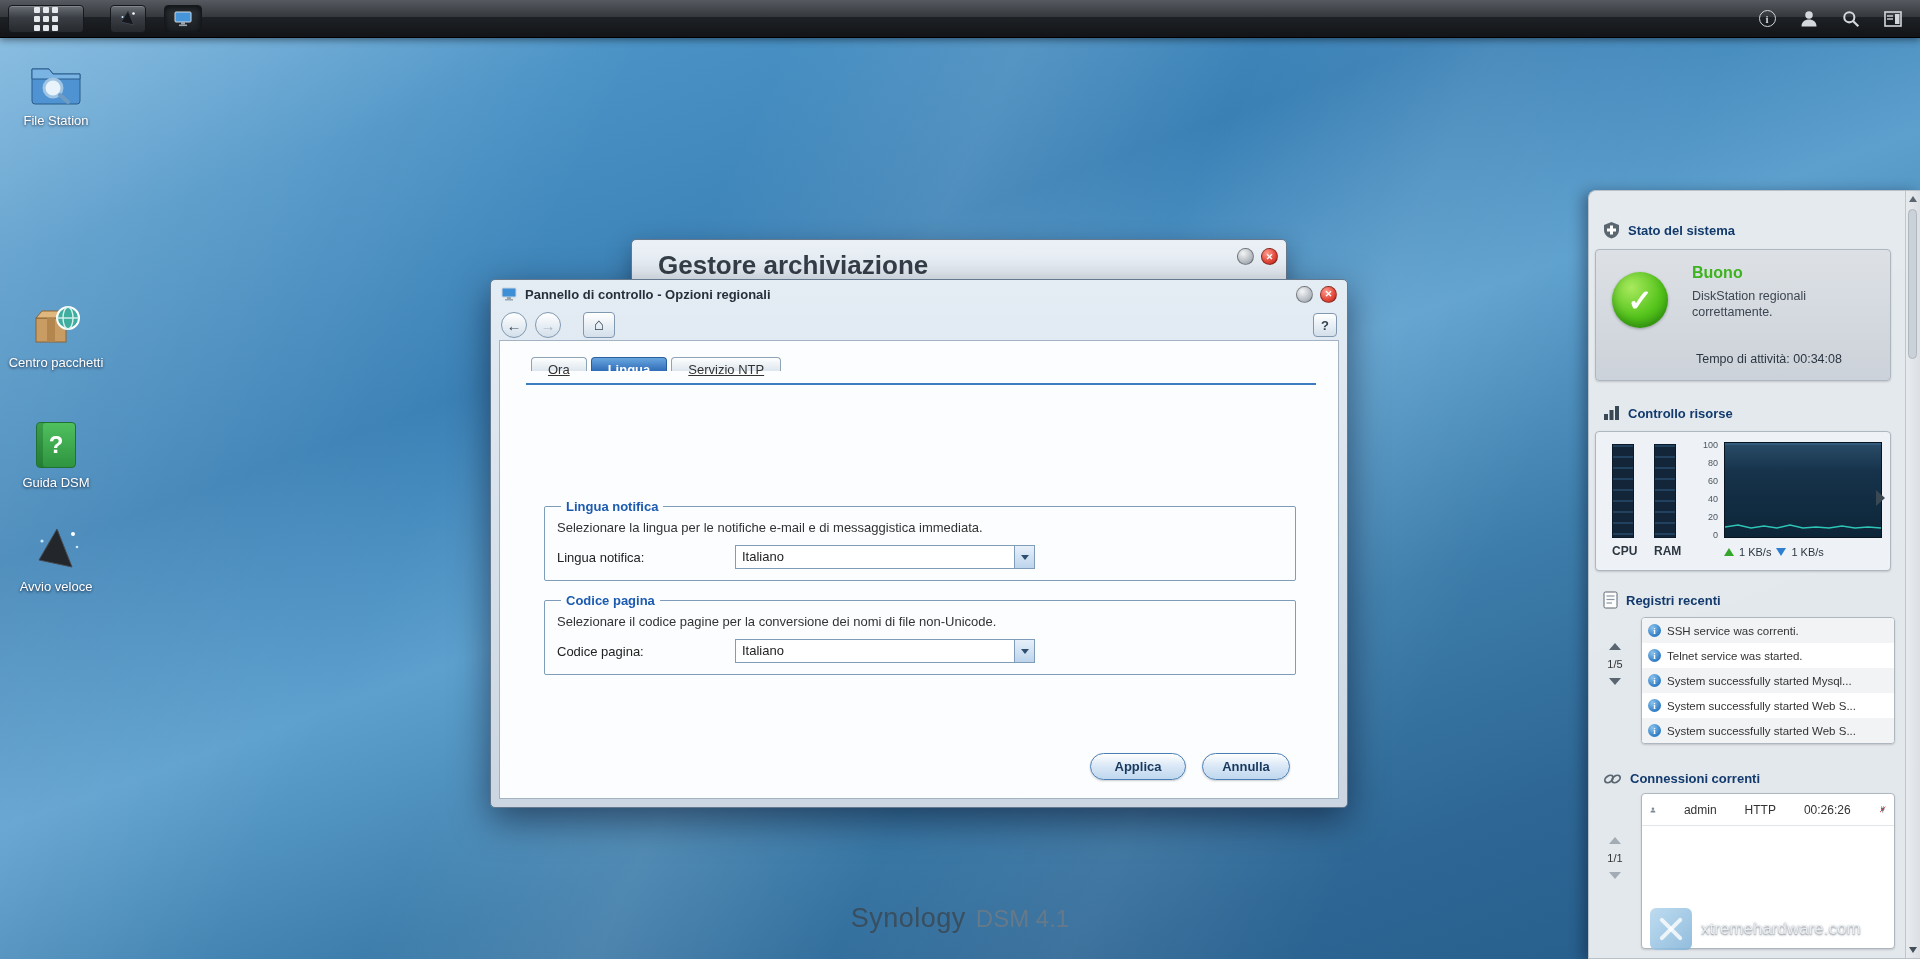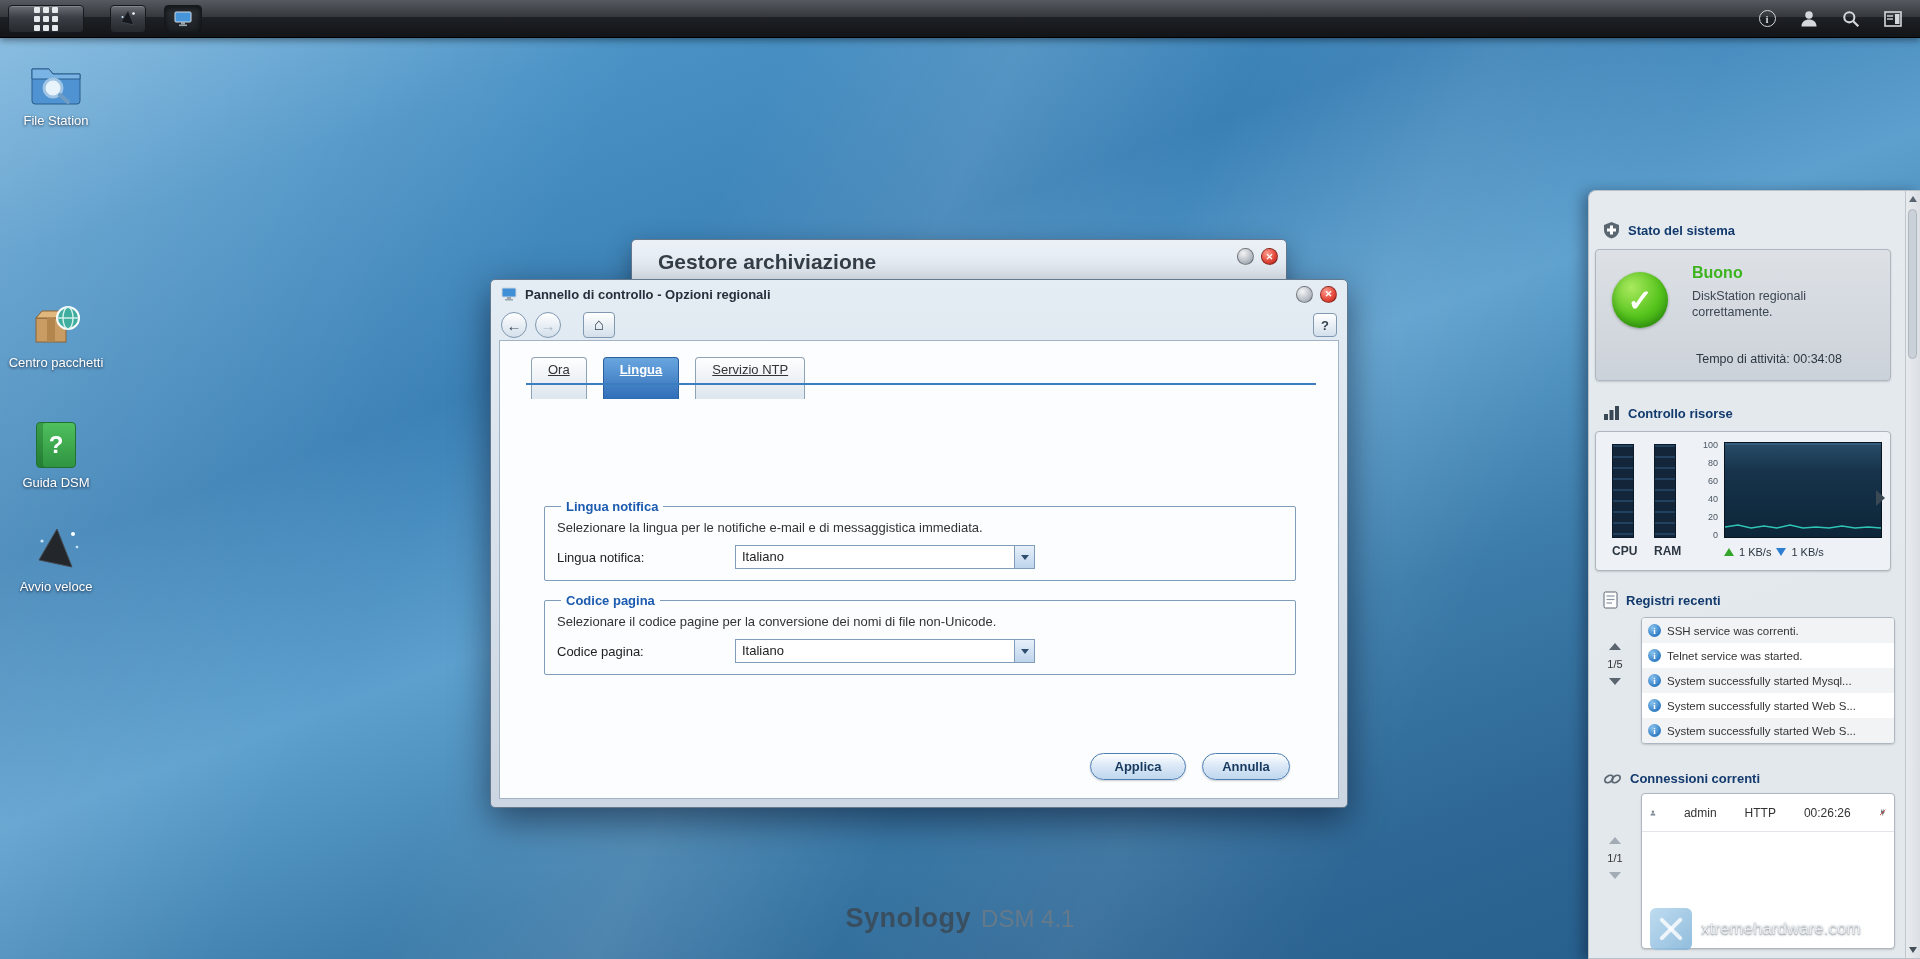--- a/index.html
+++ b/index.html
@@ -36,37 +36,37 @@
   
   .dicon { position:absolute; left:6px; width:100px; z-index:5; display:flex; flex-direction:column;
     align-items:center; cursor:pointer; }
   .tile { width:62px; height:54px; display:flex; align-items:center; justify-content:center; }
   .dlabel { margin-top:3px; color:#fff; font-size:13px; line-height:1.2; text-align:center;
     text-shadow:0 1px 3px rgba(0,10,30,.8); }
 
   
   .wallmark { position:absolute; top:903px; left:50%; transform:translateX(-50%); z-index:2;
     display:flex; align-items:baseline; gap:10px; white-space:nowrap; }
-  .wallmark .brand { font-size:27px; font-weight:bold; color:rgba(58,72,84,.85); letter-spacing:.5px; }
+  .wallmark .brand { font-size:27px; font-weight:normal; color:rgba(58,72,84,.85); letter-spacing:.5px; }
   .wallmark .ver { font-size:24px; color:rgba(108,122,134,.85); }
 
   
   .window { position:absolute; border:1px solid #64798d; border-radius:5px;
     background: linear-gradient(#e4ecf4, #cbd6e2); }
   .sphere { width:17px; height:17px; border-radius:50%; display:inline-flex; align-items:center;
     justify-content:center; border:1px solid rgba(0,0,0,.35); cursor:pointer; }
   .sphere.gray { background: radial-gradient(circle at 35% 30%, #f4f5f6, #b9bfc6 60%, #8e96a0); }
   .sphere.red { background: radial-gradient(circle at 35% 30%, #ff9d8f, #e4473a 58%, #ad2317);
     color:#fff; font-size:9px; font-weight:bold; }
 
   
   #bg-window { left:631px; top:239px; width:656px; height:320px; z-index:30;
     background: linear-gradient(#eaf0f6 0%, #dde8f2 55%, #d2e0ee 100%);
     box-shadow:0 8px 24px rgba(0,0,20,.35); }
-  #bg-window .bw-heading { position:absolute; left:26px; top:10px; font-size:21px; font-weight:bold;
+  #bg-window .bw-heading { position:absolute; left:26px; top:10px; font-size:26px; font-weight:bold;
     color:#353f49; }
 
   
   #cp-window { left:490px; top:279px; width:858px; height:529px; z-index:40;
     box-shadow:0 12px 36px rgba(0,0,20,.5); }
   .titlebar { position:absolute; left:0; top:0; right:0; height:28px; display:flex;
     align-items:center; padding:0 10px; gap:8px; }
   .titlebar .title { font-size:13px; font-weight:bold; color:#26303a; }
   .titlebar .tb-spheres { margin-left:auto; display:flex; gap:7px; }
   .toolbar { position:absolute; left:0; top:28px; right:0; height:34px; display:flex;
@@ -77,21 +77,21 @@
   .nav-circle.disabled { color:#a9b7c5; cursor:default; }
   .home-btn { width:32px; height:26px; margin-left:22px; border-radius:4px; border:1px solid #8099b0;
     background:linear-gradient(#ffffff,#d3dfeb); color:#33424f; font-size:17px;
     display:flex; align-items:center; justify-content:center; cursor:pointer; }
   .help-btn { width:24px; height:24px; margin-left:auto; border-radius:4px; border:1px solid #8099b0;
     background:linear-gradient(#ffffff,#d3dfeb); color:#33424f; font-size:13px; font-weight:bold;
     display:flex; align-items:center; justify-content:center; cursor:pointer; }
   .inner { position:absolute; left:8px; right:8px; top:60px; bottom:8px;
     background:#fcfdfe; border:1px solid #a2b4c4; }
   .tabs { position:absolute; left:31px; top:16px; display:flex; }
-  .tab { height:42px; line-height:24px; padding:0 16px; margin-right:16px; font-size:13px; color:#333;
+  .tab { height:14px; line-height:24px; padding:0 16px; margin-right:4px; font-size:13px; color:#333;
     border:1px solid #8fa3b6; border-bottom:none; border-radius:4px 4px 0 0;
     background:linear-gradient(#fefefe,#dde6ee); cursor:pointer;text-decoration:underline; }
   .tab.active { background:linear-gradient(#69a6df,#2f6db8); color:#fff; font-weight:bold;
     border-color:#2a5f9e; }
   .tabline { position:absolute; left:26px; top:42px; width:790px; height:2px; background:#3c7dc0; }
   fieldset.fs { position:absolute; left:44px; width:752px; height:82px;
     border:1px solid #7f9db9; border-radius:2px; padding:4px 12px 6px 12px; background:#fcfdfe; }
   fieldset.fs legend { font-size:13px; font-weight:bold; color:#1c5bb0; padding:0 5px; margin-left:4px; }
   .fs-desc { font-size:13px; color:#333; margin-top:2px; }
   .fs-row { display:flex; align-items:center; margin-top:10px; }
@@ -154,21 +154,21 @@
   .wbox.logs { left:52px; width:254px; overflow:hidden; }
   .log-row { height:25px; display:flex; align-items:center; gap:6px; padding:0 6px; font-size:11.5px;
     color:#333; white-space:nowrap; overflow:hidden; }
   .log-row:nth-child(odd) { background:#f2f3f5; }
   .log-row:nth-child(even) { background:#ffffff; }
   .info-dot { flex:0 0 13px; width:13px; height:13px; border-radius:50%;
     background:radial-gradient(circle at 35% 30%, #8cc4ee, #2f7cc4 70%);
     color:#fff; font-size:9px; font-weight:bold; font-family:"Liberation Serif",serif;
     display:flex; align-items:center; justify-content:center; }
   .wbox.conns { left:52px; width:254px; background:#fff; }
-  .conn-row { height:38px; display:flex; align-items:center; gap:28px; padding:0 8px;
+  .conn-row { height:32px; display:flex; align-items:center; gap:28px; padding:0 8px;
     border-bottom:1px solid #e2e6ea; font-size:12px; color:#333; }
   .scrollbar { position:absolute; right:0; top:0; width:15px; height:100%;
     background:linear-gradient(90deg,#e8ebee,#dce0e5); border-left:1px solid #bfc6cd;
     border-radius:0 0 0 0; }
   .sb-up { position:absolute; top:5px; left:3px; width:0; height:0; border-left:4.5px solid transparent;
     border-right:4.5px solid transparent; border-bottom:6px solid #5a6570; cursor:pointer; }
   .sb-dn { position:absolute; bottom:5px; left:3px; width:0; height:0; border-left:4.5px solid transparent;
     border-right:4.5px solid transparent; border-top:6px solid #454f59; cursor:pointer; }
   .sb-thumb { position:absolute; top:18px; left:2px; width:9px; height:150px; background:#cbd1d8;
     border:1px solid #aeb6be; border-radius:5px; cursor:pointer; }

